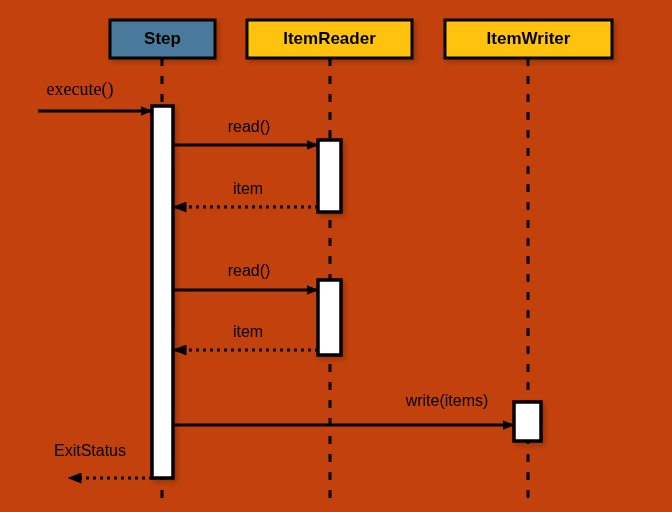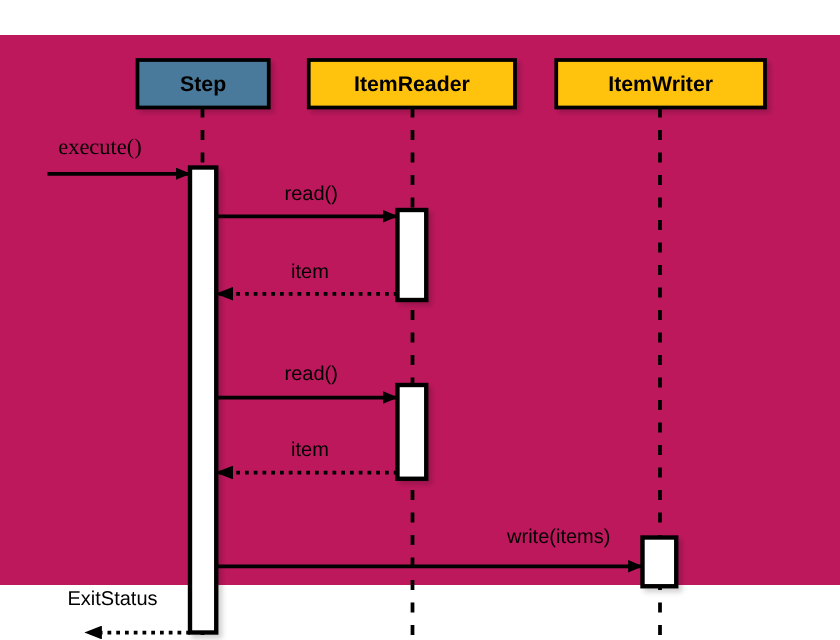--- a/index.html
+++ b/index.html
@@ -9,23 +9,22 @@
   }
   body {
     width: 672px;
     height: 512px;
     font-family: "Liberation Sans", sans-serif;
     overflow: hidden;
   }
   #diagram-root {
     position: relative;
     width: 672px;
-    height: 440px;
-    background: #be185d;
-    margin-top: 28px;
+    height: 512px;
+    background: #c2410c;
   }
   svg#seq-svg {
     position: absolute;
     top: 0;
     left: 0;
     width: 672px;
     height: 512px;
     display: block;
   }
   .lifeline-title {

